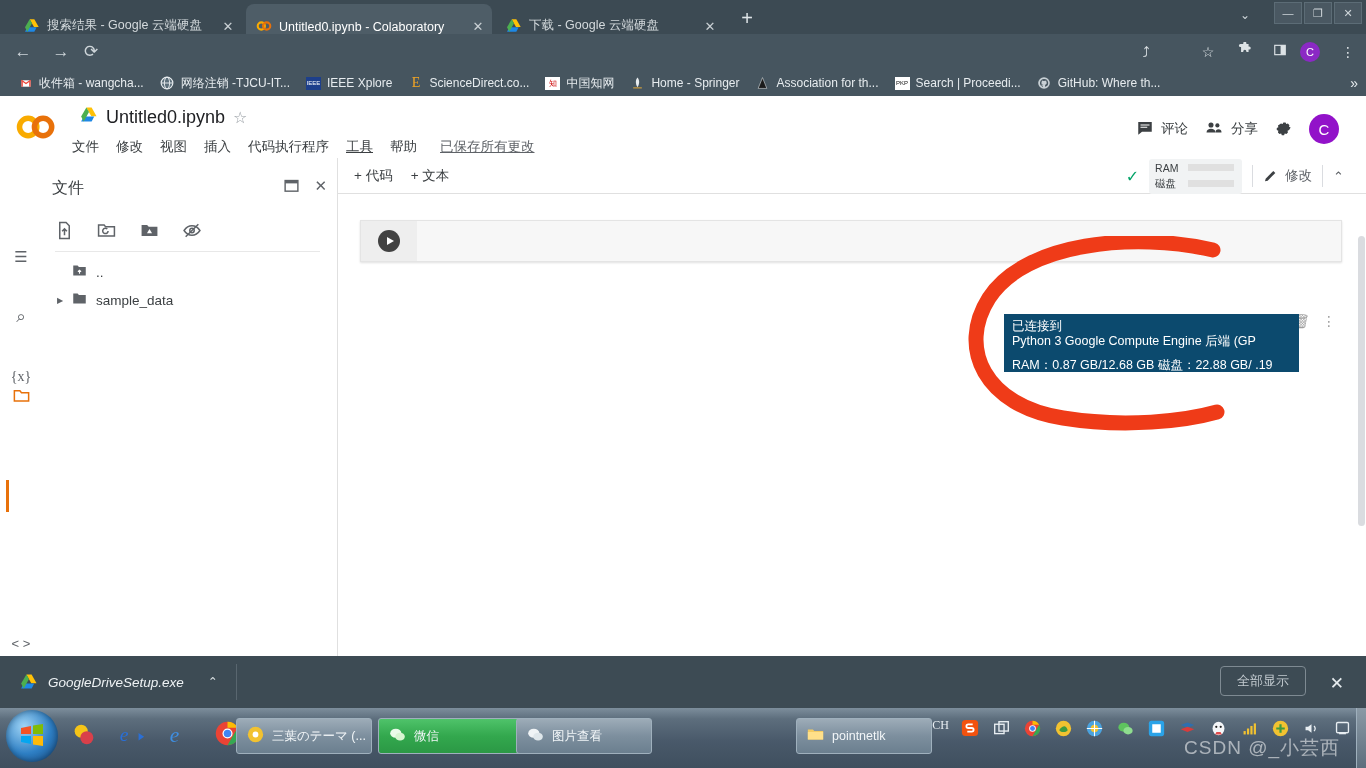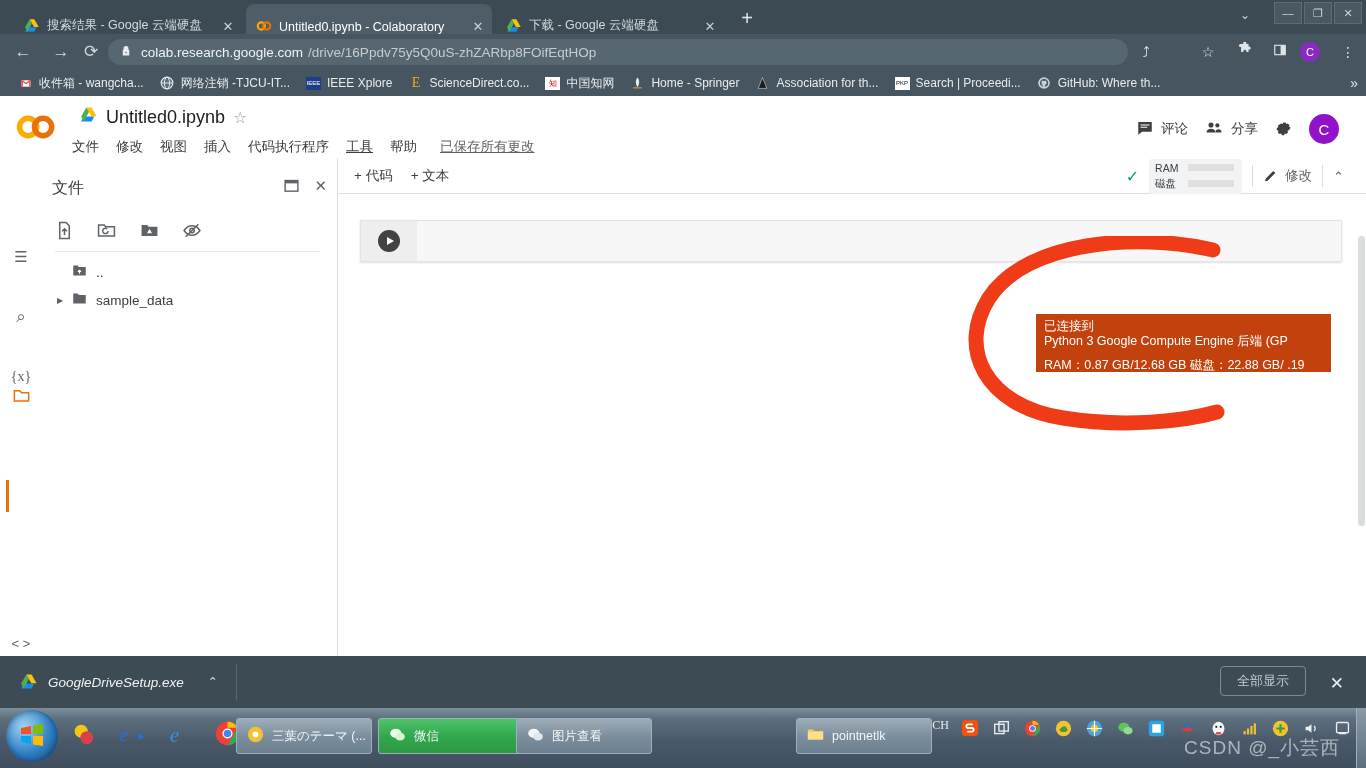--- a/index.html
+++ b/index.html
@@ -130,22 +130,22 @@
   .cell-tools { position:absolute; left:1236px; top:210px; width:110px; height:30px;
                 background:#fff; display:flex; align-items:center; justify-content:flex-end;
                 gap:12px; padding-right:10px; color:#9e9e9e; font-size:14px; }
 
   
   .nbscroll { position:absolute; right:0; top:62px; width:10px; height:498px; background:#fff; }
   .nbthumb { position:absolute; right:1px; top:16px; width:7px; height:290px;
              background:#dadce0; border-radius:4px; }
 
   
-  .tooltip { position:absolute; left:1036px; top:218px; width:295px; height:58px;
-             background:#c2410c; color:#fff; font-size:12.5px; line-height:15px;
+  .tooltip { position:absolute; left:1004px; top:218px; width:295px; height:58px;
+             background:#0c4a6e; color:#fff; font-size:12.5px; line-height:15px;
              padding:5px 8px; }
   .tooltip .l2 { margin-top:9px; }
 
   
   .annot { position:absolute; left:955px; top:140px; width:320px; height:200px;
            pointer-events:none; }
 
   
   .colab-status { position:absolute; left:0; bottom:0; width:1366px; height:20px;
                   background:#fff; border-top:1px solid #ececec;
@@ -239,30 +239,20 @@
       <div class="winbtn">❐</div>
       <div class="winbtn">✕</div>
     </div>
   </div>
 
   <div class="toolbar">
     <div class="navbtn" style="left:10px;">←</div>
     <div class="navbtn" style="left:48px;">→</div>
     <div class="navbtn" style="left:78px;">⟳</div>
 
-    <div class="omnibox">
-      <span>
-        <svg viewBox="0 0 24 24" width="12" height="12">
-            <path d="M7 10V7a5 5 0 0110 0v3h1.5v11h-13V10z" fill="#e8eef1"></path>
-            <circle cx="12" cy="15" r="1.6" fill="#576771"></circle>
-          </svg>
-      </span>
-      <span>colab.research.google.com</span>
-        <span class="urlrest" style="margin-left:-4px">/drive/16Ppdv75y5Q0uS-zhZARbp8FOifEqtHOp</span>
-    </div>
 
     <div class="tbicon" style="left:1134px;">⤴</div>
     <div class="tbicon" style="left:1196px;">☆</div>
     <div class="tbicon" style="left:1232px;">
       <svg viewBox="0 0 24 24" width="15" height="15">
           <path d="M10 2a2.5 2.5 0 015 0v1h3.5v4h1a2.5 2.5 0 010 5h-1v4H15v-1a2.5 2.5 0 00-5 0v1H6.5V8h-1a2.5 2.5 0 010-5h1V3H10z" fill="#dde3e6"></path>
         </svg>
     </div>
     <div class="tbicon" style="left:1268px;">
       <svg viewBox="0 0 24 24" width="14" height="14">

